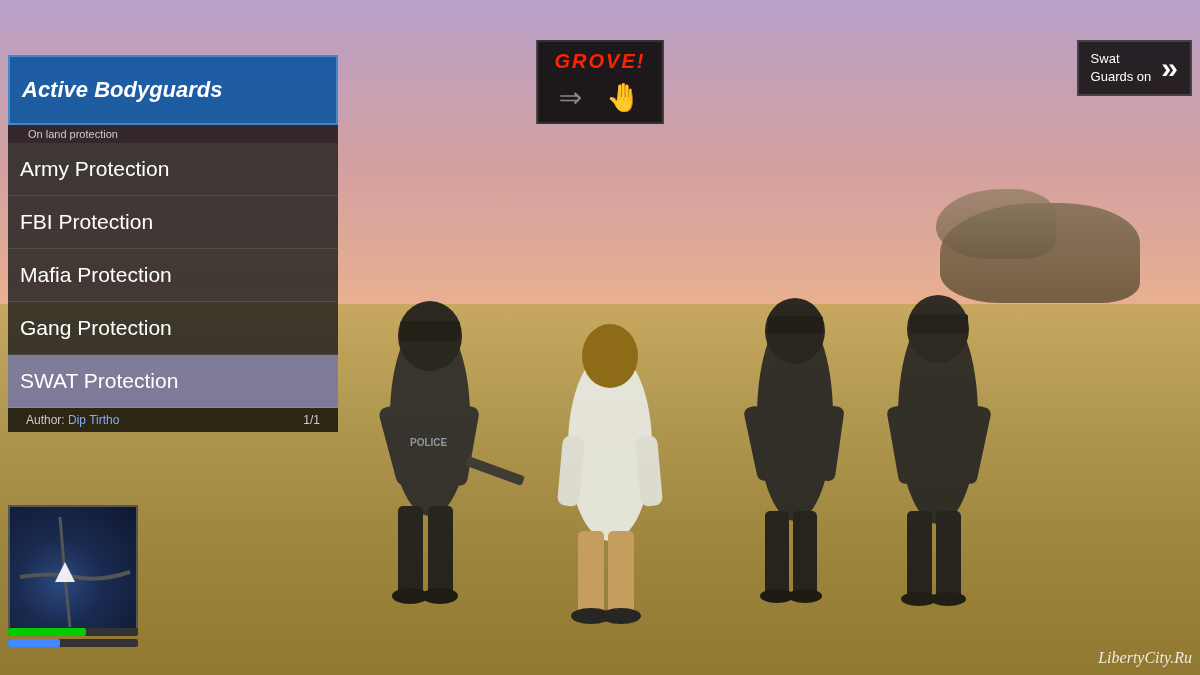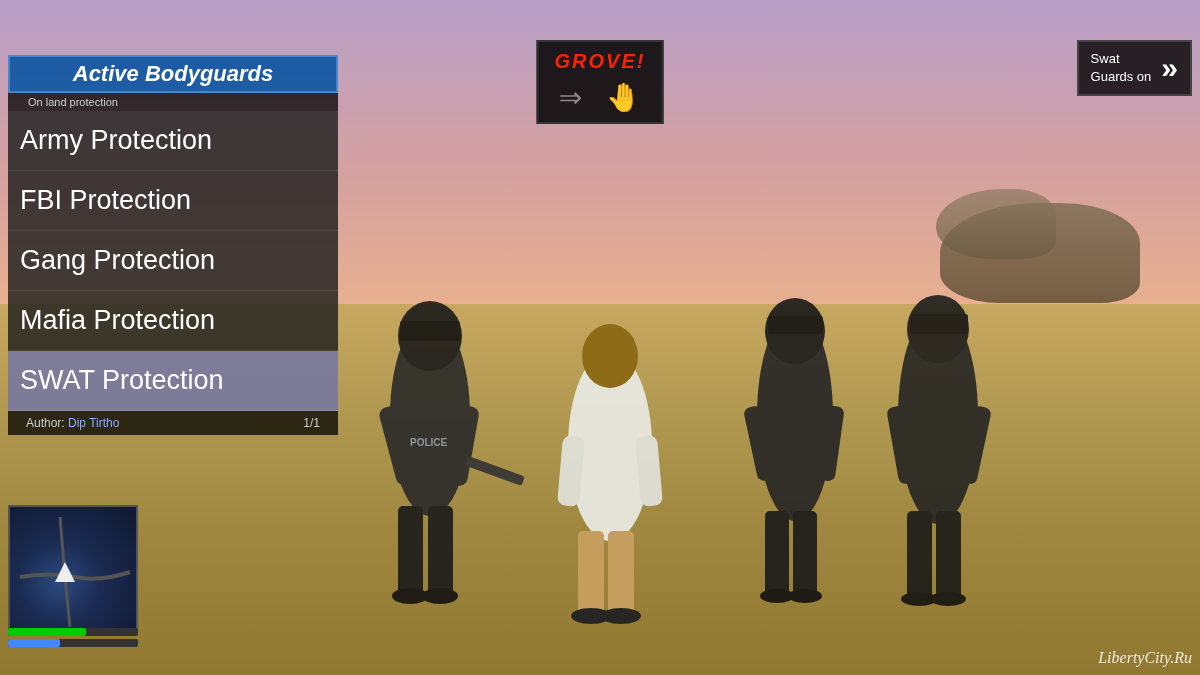--- a/index.html
+++ b/index.html
@@ -51,40 +51,39 @@
       top: 55px;
       left: 8px;
       width: 330px;
       z-index: 10;
       background: transparent;
     }
 
     #menu-title {
       background: rgba(0, 80, 160, 0.85);
       border: 2px solid #4488cc;
-      padding: 4px 12px;
+      padding: 20px 12px;
       font-family: 'Comic Sans MS', cursive, sans-serif;
       font-size: 22px;
       color: white;
       font-style: italic;
       font-weight: bold;
-      text-align: center;
     }
 
     #menu-subtitle {
       background: rgba(0, 0, 0, 0.75);
       color: #cccccc;
       font-size: 11px;
       padding: 3px 20px;
     }
 
     .menu-item {
       background: rgba(30, 30, 30, 0.82);
       color: white;
-      font-size: 27px;
+      font-size: 21px;
       padding: 14px 12px;
       border-bottom: 1px solid rgba(255,255,255,0.1);
       cursor: pointer;
     }
 
     .menu-item.selected {
       background: rgba(120, 120, 160, 0.9);
     }
 
     #menu-footer {
@@ -326,22 +325,22 @@
     </g>
   </svg>
 </div>
 
 <div id="menu-panel">
   <div id="menu-title">Active Bodyguards</div>
   <div id="menu-subtitle">On land protection</div>
 
   <div class="menu-item">Army Protection</div>
   <div class="menu-item">FBI Protection</div>
+  <div class="menu-item">Mafia Protection</div>
   <div class="menu-item">Gang Protection</div>
-  <div class="menu-item">Mafia Protection</div>
   <div class="menu-item selected">SWAT Protection</div>
 
   <div id="menu-footer">
     <span>
       <span>Author: </span><span class="author-name">Dip Tirtho</span>
     </span>
     <span>1/1</span>
   </div>
 </div>
 

